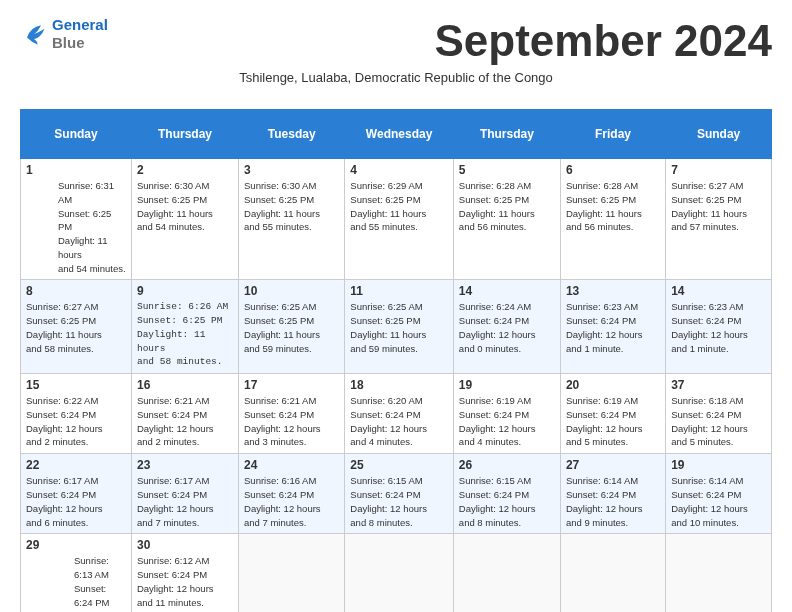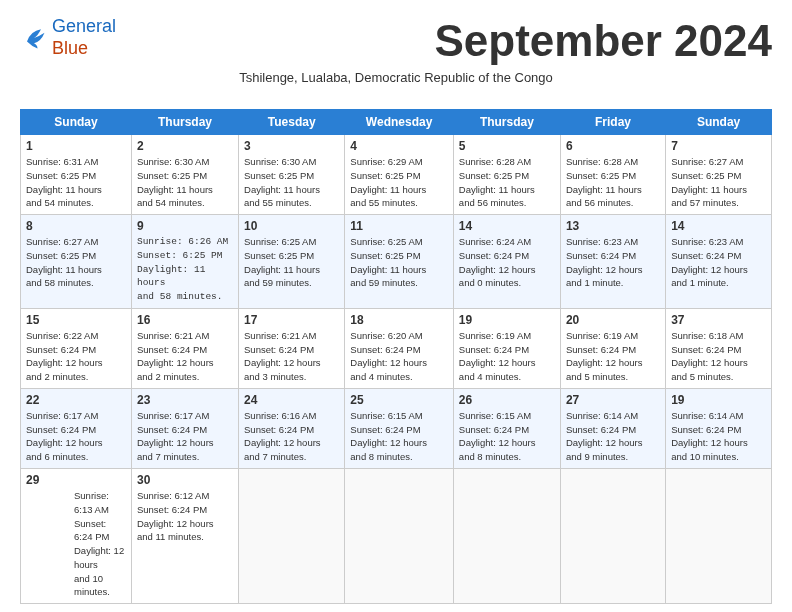--- a/index.html
+++ b/index.html
@@ -15,22 +15,22 @@
       justify-content: space-between;
       align-items: flex-start;
       margin-bottom: 4px;
     }
     .logo {
       display: flex;
       align-items: center;
       gap: 4px;
     }
     .logo-text {
-      font-size: 18px;
-      font-weight: normal;
+      font-size: 15px;
+      font-weight: bold;
       color: #333;
       line-height: 1.2;
     }
     .logo-text span {
       color: #1a6abf;
     }
     .logo-bird {
       width: 28px;
       height: 28px;
     }
@@ -48,21 +48,21 @@
     }
     .calendar-table {
       width: 100%;
       border-collapse: collapse;
       font-size: 10px;
     }
     .calendar-table th {
       background-color: #2a7fd4;
       color: #fff;
       text-align: center;
-      padding: 5px 4px;
+      padding: 17px 4px;
       font-size: 12px;
       font-weight: bold;
       border: 1px solid #2a7fd4;
     }
     .calendar-table td {
       border: 1px solid #ccc;
       vertical-align: top;
       padding: 4px 5px;
       width: 113px;
       min-height: 80px;
@@ -90,21 +90,21 @@
 </head>
 <body>
 
 <div class="header-area">
   <div class="logo">
     <svg class="logo-bird" viewBox="0 0 32 32" xmlns="http://www.w3.org/2000/svg">
       <path d="M8 20 Q12 8 24 6 Q20 14 16 16 Q22 14 28 10 Q24 20 16 22 Q20 24 20 28 Q14 26 8 20Z" fill="#2a7fd4"></path>
     </svg>
     <div class="logo-text">
       <div><span>General</span></div>
-      <div><span style="color:#c2410c">Blue</span></div>
+      <div><span style="color:#737373">Blue</span></div>
     </div>
   </div>
   <div class="month-title">September 2024</div>
 </div>
 
 <div class="subtitle">Tshilenge, Lualaba, Democratic Republic of the Congo</div>
 
 <table class="calendar-table">
   <thead>
     <tr>
@@ -114,21 +114,21 @@
         <th>Wednesday</th>
         <th>Thursday</th>
         <th>Friday</th>
         <th>Sunday</th>
       </tr>
   </thead>
   <tbody id="calendar-body">
   <tr>
         <td>
           <span class="day-number">1</span>
-          <div class="day-info" style="white-space: pre-line;">Sunrise: 6:31 AM
+          <div class="day-info" style="white-space: pre-line; margin-left: 32px;">Sunrise: 6:31 AM
 Sunset: 6:25 PM
 Daylight: 11 hours
 and 54 minutes.</div>
         </td>
         <td>
           <span class="day-number">2</span>
           <div class="day-info" style="white-space: pre-line;">Sunrise: 6:30 AM
 Sunset: 6:25 PM
 Daylight: 11 hours
 and 54 minutes.</div>

